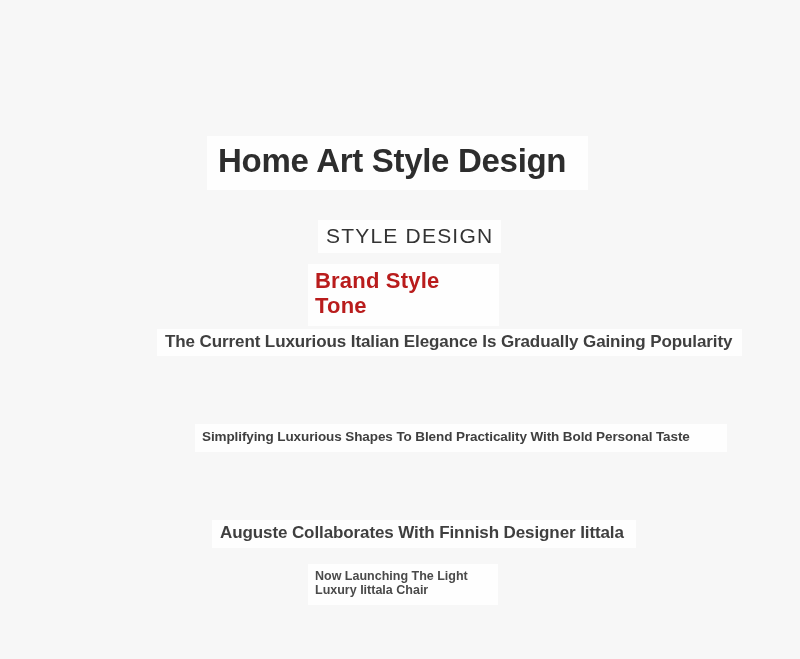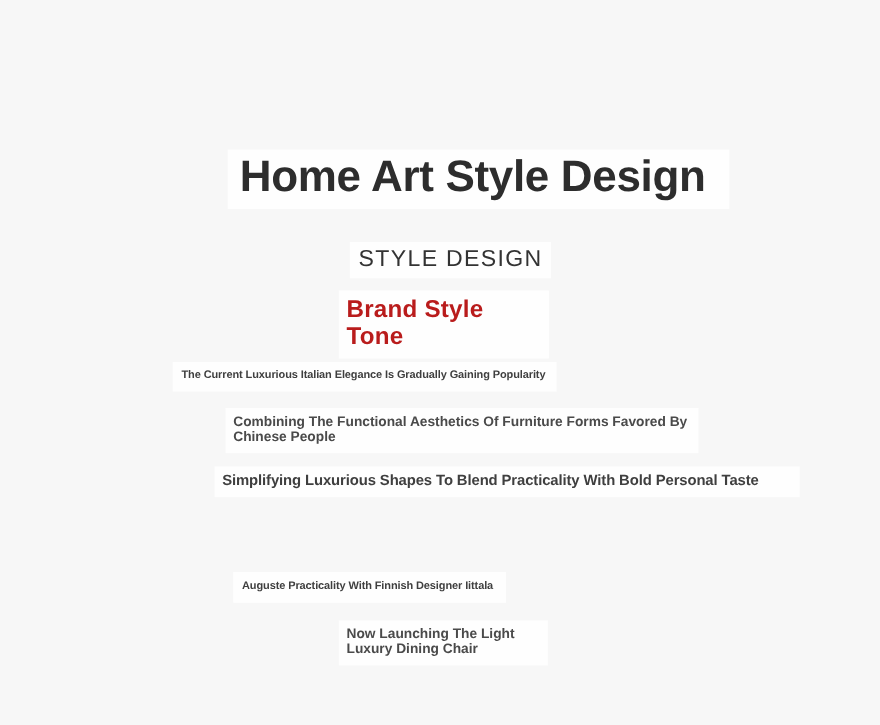--- a/index.html
+++ b/index.html
@@ -20,21 +20,21 @@
     position: absolute;
     display: inline-block;
     background: #fefefe;
     white-space: pre-line;
     box-sizing: border-box;
   }
   .title-block {
     left: 207px;
     top: 136px;
     padding: 5px 22px 9px 11px;
-    font-size: 40px;
+    font-size: 33px;
     font-weight: bold;
     letter-spacing: -0.3px;
     line-height: 40px;
     color: #2d2d2d;
   }
   .subtitle-block {
     left: 318px;
     top: 220px;
     padding: 4px 8px 5px 8px;
     font-family: Liberation Sans, sans-serif;
@@ -47,21 +47,21 @@
     left: 308px;
     top: 264px;
     padding: 4px 60px 8px 7px;
     font-size: 22px;
     font-weight: bold;
     letter-spacing: 0.2px;
     line-height: 25px;
     color: #b91c1c;
   }
   .statement-large {
-    font-size: 10px;
+    font-size: 17px;
     font-weight: bold;
     letter-spacing: -0.1px;
     line-height: 16px;
     color: #3f3f3f;
   }
   .statement-small {
     font-size: 12.5px;
     font-weight: bold;
     line-height: 13.5px;
     color: #4a4a4a;
@@ -80,24 +80,22 @@
 
   <div class="block title-block">Home Art Style Design</div>
 
   <div class="block subtitle-block">STYLE DESIGN</div>
 
   <div class="block brand-heading-block">Brand Style
 Tone</div>
 
   <div class="block statement-large stmt-popularity">The Current Luxurious Italian Elegance Is Gradually Gaining Popularity</div>
 
-  <div class="block statement-small stmt-combining">Combining The Functional Aesthetics Of Furniture Forms Favored By
-Chinese People</div>
 
   <div class="block statement-large stmt-simplifying">Simplifying Luxurious Shapes To Blend Practicality With Bold Personal Taste</div>
 
 
-  <div class="block statement-large stmt-auguste">Auguste Practicality With Finnish Designer Iittala</div>
+  <div class="block statement-large stmt-auguste">Auguste Collaborates With Finnish Designer Iittala</div>
 
   <div class="block statement-small stmt-launching">Now Launching The Light
-Luxury Dining Chair</div>
+Luxury Iittala Chair</div>
 
 </div>
 
 </body></html>

